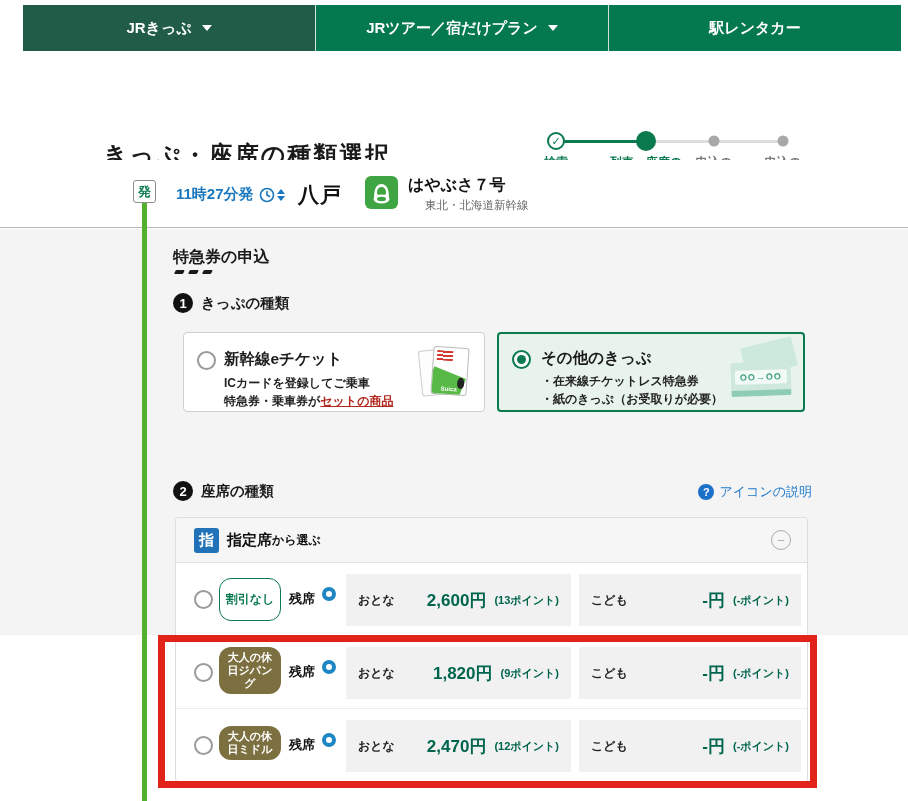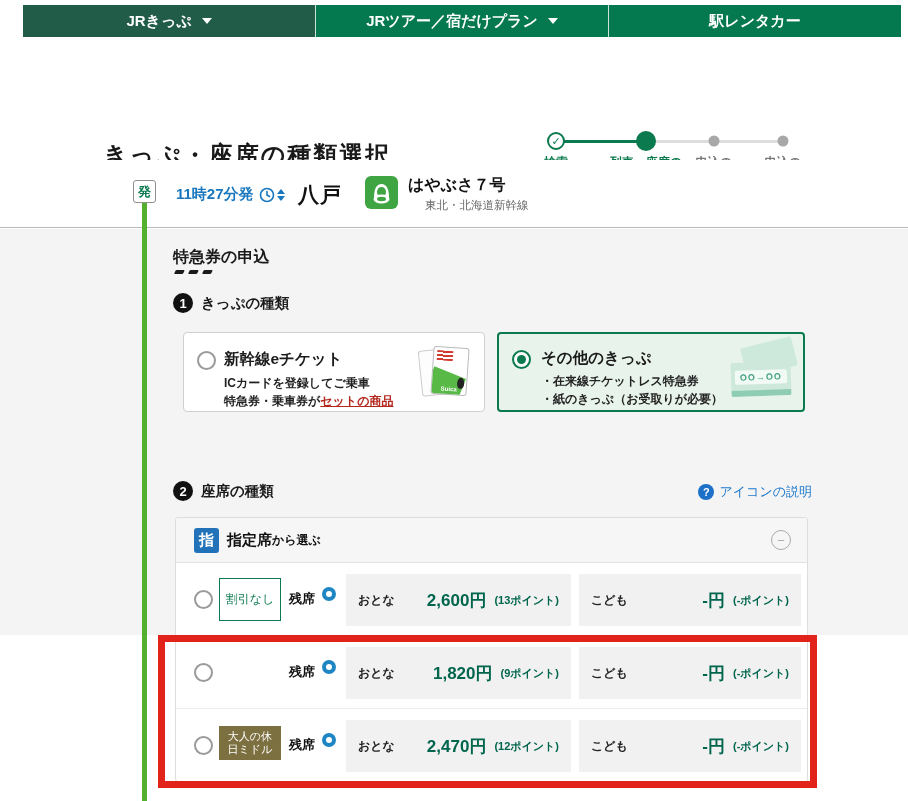--- a/index.html
+++ b/index.html
@@ -1,21 +1,21 @@
 <!DOCTYPE html>
 <html><head>
 <meta charset="utf-8">
 <style>
   * { margin:0; padding:0; box-sizing:border-box; }
   html,body { width:908px; height:801px; }
   body { font-family:"Liberation Sans","DejaVu Sans",sans-serif; background:#fff; position:relative; overflow:hidden; }
   .page { position:absolute; inset:0; width:908px; height:801px; }
 
   
-  .nav { position:absolute; left:7px; top:5px; width:894px; height:32px; display:flex;padding-left:16px; }
+  .nav { position:absolute; left:7px; top:5px; width:894px; height:46px; display:flex;padding-left:16px; }
   .nav-tab { flex:1; display:flex; align-items:center; justify-content:center; gap:10px;
              background:#04784e; color:#fff; font-weight:bold; font-size:15px; cursor:pointer;
              border-right:1px solid #cfe3da; position:relative; }
   .nav-tab:last-child { border-right:none; }
   .nav-tab.active { background:#215c48; }
   .caret { width:0; height:0; border-left:5px solid transparent; border-right:5px solid transparent;
            border-top:6px solid #fff; display:inline-block; }
 
   
   .header { position:absolute; left:0; top:51px; width:876px; height:109px; background:#fff; }
@@ -104,21 +104,21 @@
                   display:flex; align-items:center; justify-content:center; margin-right:8px; }
   .seat-head-bold { font-size:15px; font-weight:bold; color:#111; }
   .seat-head-rest { font-size:12px; font-weight:bold; color:#111; }
   .minus-circle { position:absolute; right:16px; top:12px; width:20px; height:20px; border-radius:50%;
                   border:1.5px solid #aaa; color:#aaa; font-size:13px; display:flex; align-items:center; justify-content:center; cursor:pointer; }
 
   .fare-row { position:relative; height:73px; border-bottom:1px solid #ececec; }
   .fare-row:last-child { border-bottom:none; }
   .fare-radio { position:absolute; left:18px; top:27px; }
   .fare-badge { position:absolute; left:43px; display:flex; align-items:center; justify-content:center; text-align:center;
-                border-radius:0; font-weight:normal; }
+                border-radius:12px; font-weight:bold; }
   .badge-outline { top:15px; width:62px; height:43px; border:1.5px solid #0b7a4e; color:#0b7a4e; background:#fff; font-size:12px; }
   .badge-olive { background:#7d7040; color:#fff; font-size:11px; line-height:13px; width:62px; padding:4px 5px; }
   .badge-olive.l3 { top:11px; }
   .badge-olive.l2 { top:17px; }
   .zanseki { position:absolute; left:113px; top:27px; font-size:13px; font-weight:bold; color:#111; }
   .seat-ring { position:absolute; left:146px; top:24px; width:14px; height:14px; border:4px solid #1f86c4; border-radius:50%; }
   .fare-box { position:absolute; top:11px; height:52px; background:#f1f1f1; display:flex; align-items:center; }
   .fare-box.adult { left:170px; width:225px; }
   .fare-box.child { left:403px; width:222px; }
   .fare-label { font-size:12px; font-weight:bold; color:#222; margin-left:12px; }
@@ -286,20 +286,21 @@
         </div>
         <div class="fare-box child">
           <span class="fare-label">こども</span>
           <span class="fare-price">-円</span>
           <span class="fare-points">(-ポイント)</span>
         </div>
       </div>
 
       <div class="fare-row">
         <span class="radio fare-radio"></span>
+        <span class="fare-badge badge-olive l3">大人の休日ジパング</span>
         <span class="zanseki">残席</span>
         <span class="seat-ring"></span>
         <div class="fare-box adult">
           <span class="fare-label">おとな</span>
           <span class="fare-price">1,820円</span>
           <span class="fare-points">(9ポイント)</span>
         </div>
         <div class="fare-box child">
           <span class="fare-label">こども</span>
           <span class="fare-price">-円</span>

